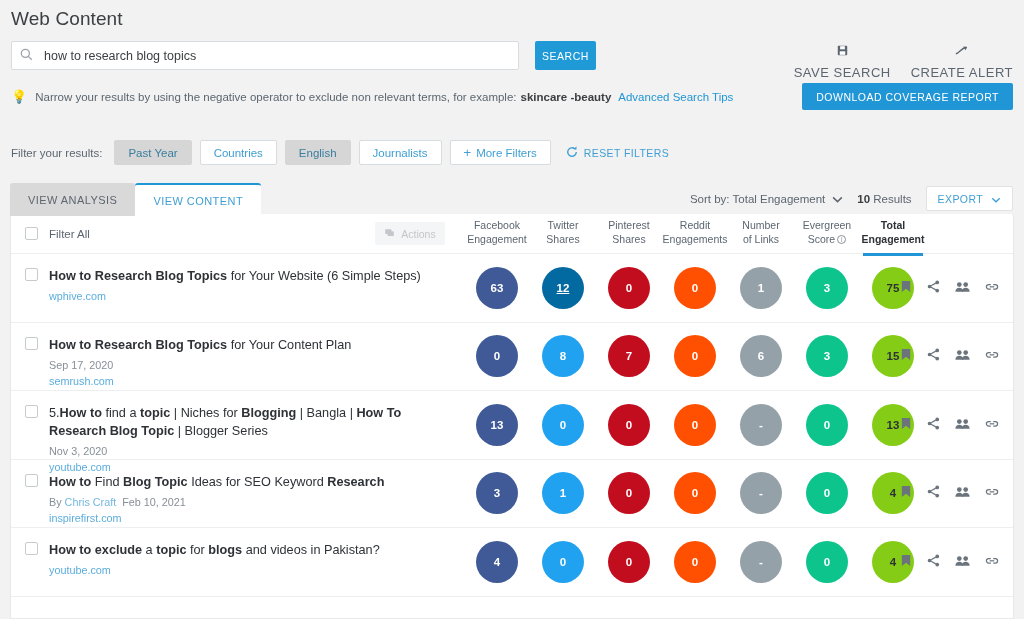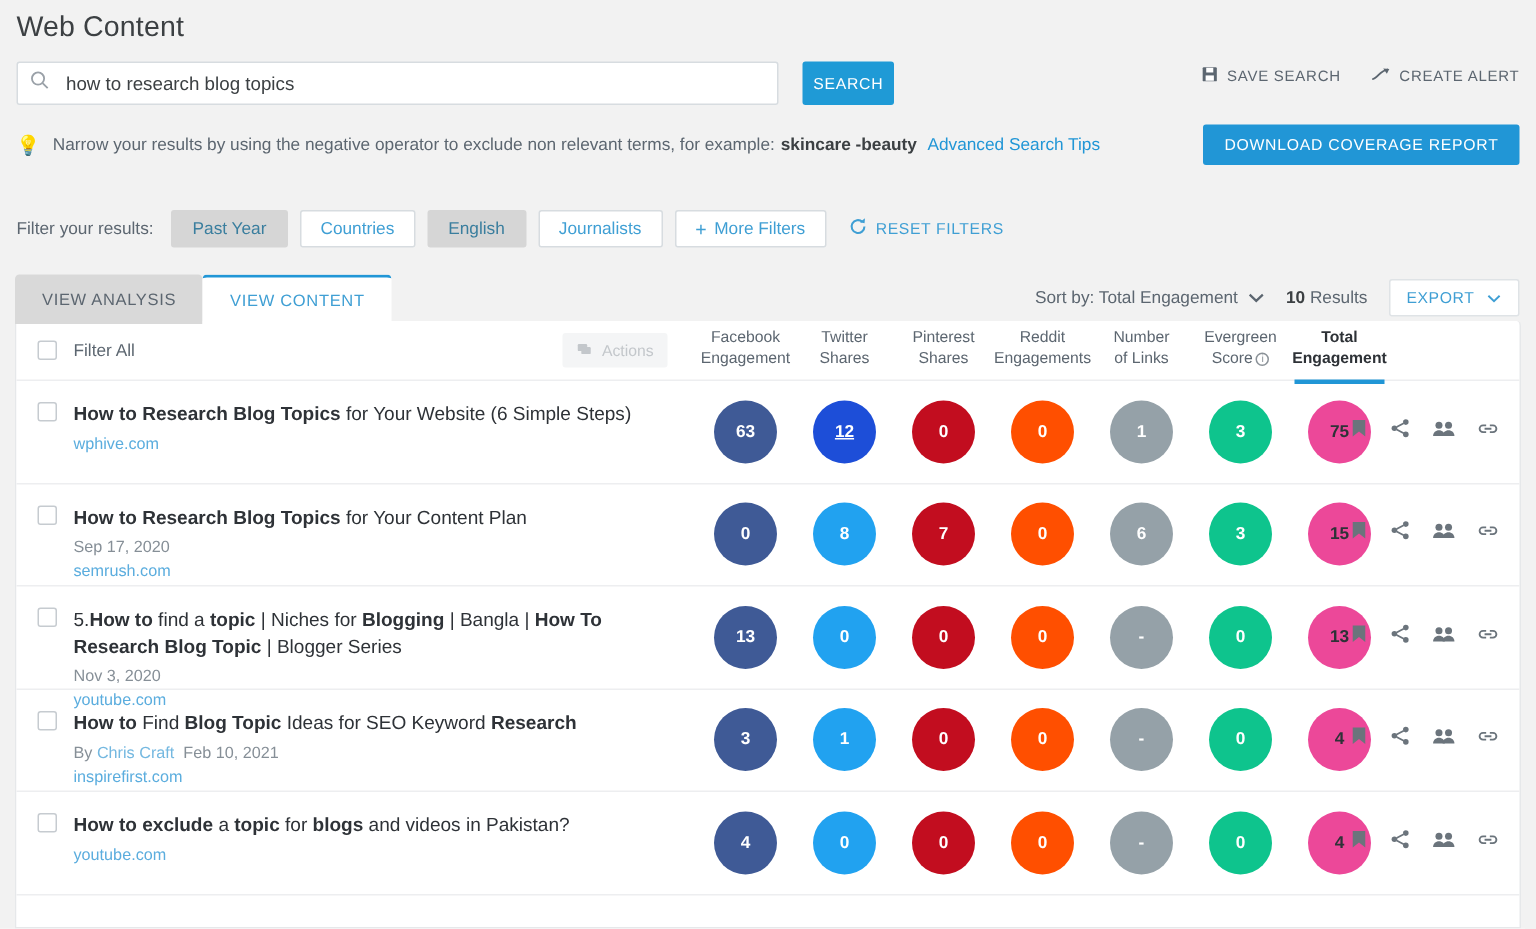--- a/index.html
+++ b/index.html
@@ -35,21 +35,21 @@
   .search-btn {
     margin-left: 16px; width: 61px; height: 29px;
     background: #1f9ad6; color: #fff; border: 0; border-radius: 2px;
     font-family: "Liberation Sans", sans-serif;
     font-size: 10.5px; letter-spacing: .5px; cursor: pointer;
   }
 
   .topright { position: absolute; right: 11px; top: 44px; display: flex; align-items: center; gap: 20px; }
   .topright-action {
     display: flex; align-items: center; gap: 6px;
-    font-size: 10px; letter-spacing: .5px; color: #5c6670; cursor: pointer;
+    font-size: 13px; letter-spacing: .5px; color: #5c6670; cursor: pointer; flex-direction: column;
   }
   .download-btn {
     position: absolute; right: 11px; top: 83px;
     height: 27px; padding: 0 14px;
     background: #2196d6; color: #fff; border: 0; border-radius: 2px;
     font-family: "Liberation Sans", sans-serif;
     font-size: 10.5px; letter-spacing: .5px; cursor: pointer;
     display: flex; align-items: center;
   }
 
@@ -132,21 +132,21 @@
   .row-meta .author { color: #74b8e0; }
   .row-src { margin-top: 4px; font-size: 10.8px; color: #5badde; cursor: pointer; }
 
   .metrics { position: absolute; left: 453px; top: 0; height: 100%; display: flex; align-items: center; }
   .metric { width: 66px; display: flex; justify-content: center; }
   .bubble {
     width: 42px; height: 42px; border-radius: 50%;
     display: flex; align-items: center; justify-content: center;
     color: #fff; font-size: 11.5px; font-weight: bold;
   }
-  .bubble.total { background: #ec4899; color: #2e3237; }
+  .bubble.total { background: #84cc16; color: #2e3237; }
 
   .row-icons { position: absolute; right: 14px; top: 50%; transform: translateY(-50%); display: flex; align-items: center; gap: 15px; }
   .row-icons svg { cursor: pointer; }
 </style>
 </head>
 <body>
 
 <div class="page">
 
   <div class="page-title">Web Content</div>
@@ -308,21 +308,21 @@
             <div class="row-body">
               <div class="row-title"><b>How to Research Blog Topics</b> for Your Website (6 Simple Steps)</div>
               <div class="row-src">wphive.com</div>
             </div>
           </div>
           <div class="metrics">
             <div class="metric">
               <div class="bubble" style="background: rgb(63, 90, 150);">63</div>
             </div>
             <div class="metric">
-              <div class="bubble" style="background: #1d4ed8; text-decoration: underline;">12</div>
+              <div class="bubble" style="background: #0369a1; text-decoration: underline;">12</div>
             </div>
             <div class="metric">
               <div class="bubble" style="background: rgb(194, 13, 31);">0</div>
             </div>
             <div class="metric">
               <div class="bubble" style="background: rgb(255, 79, 0);">0</div>
             </div>
             <div class="metric">
               <div class="bubble" style="background: rgb(149, 161, 168);">1</div>
             </div>

